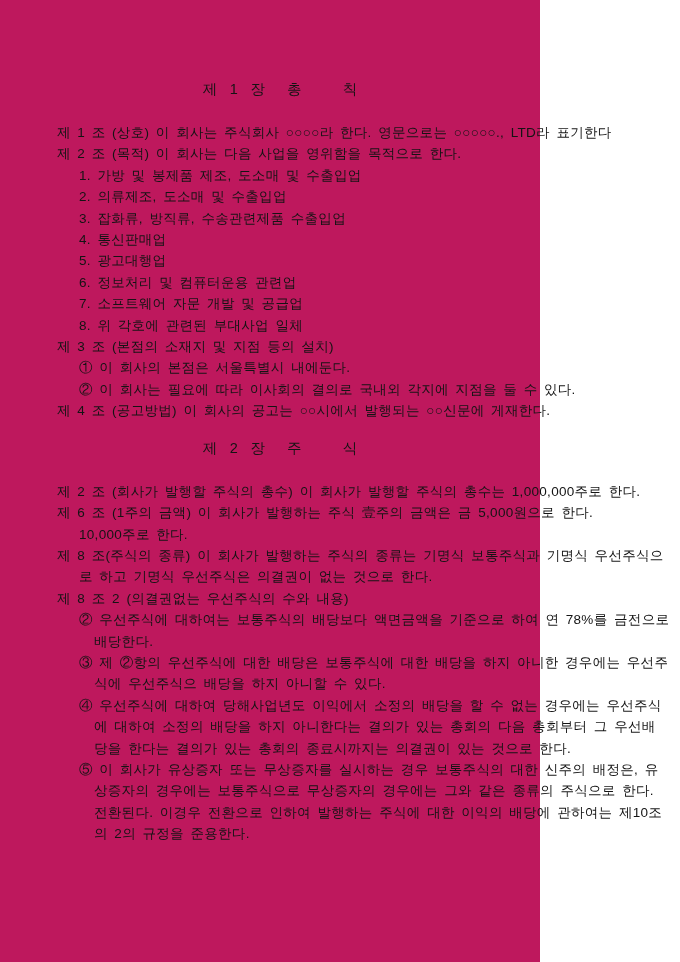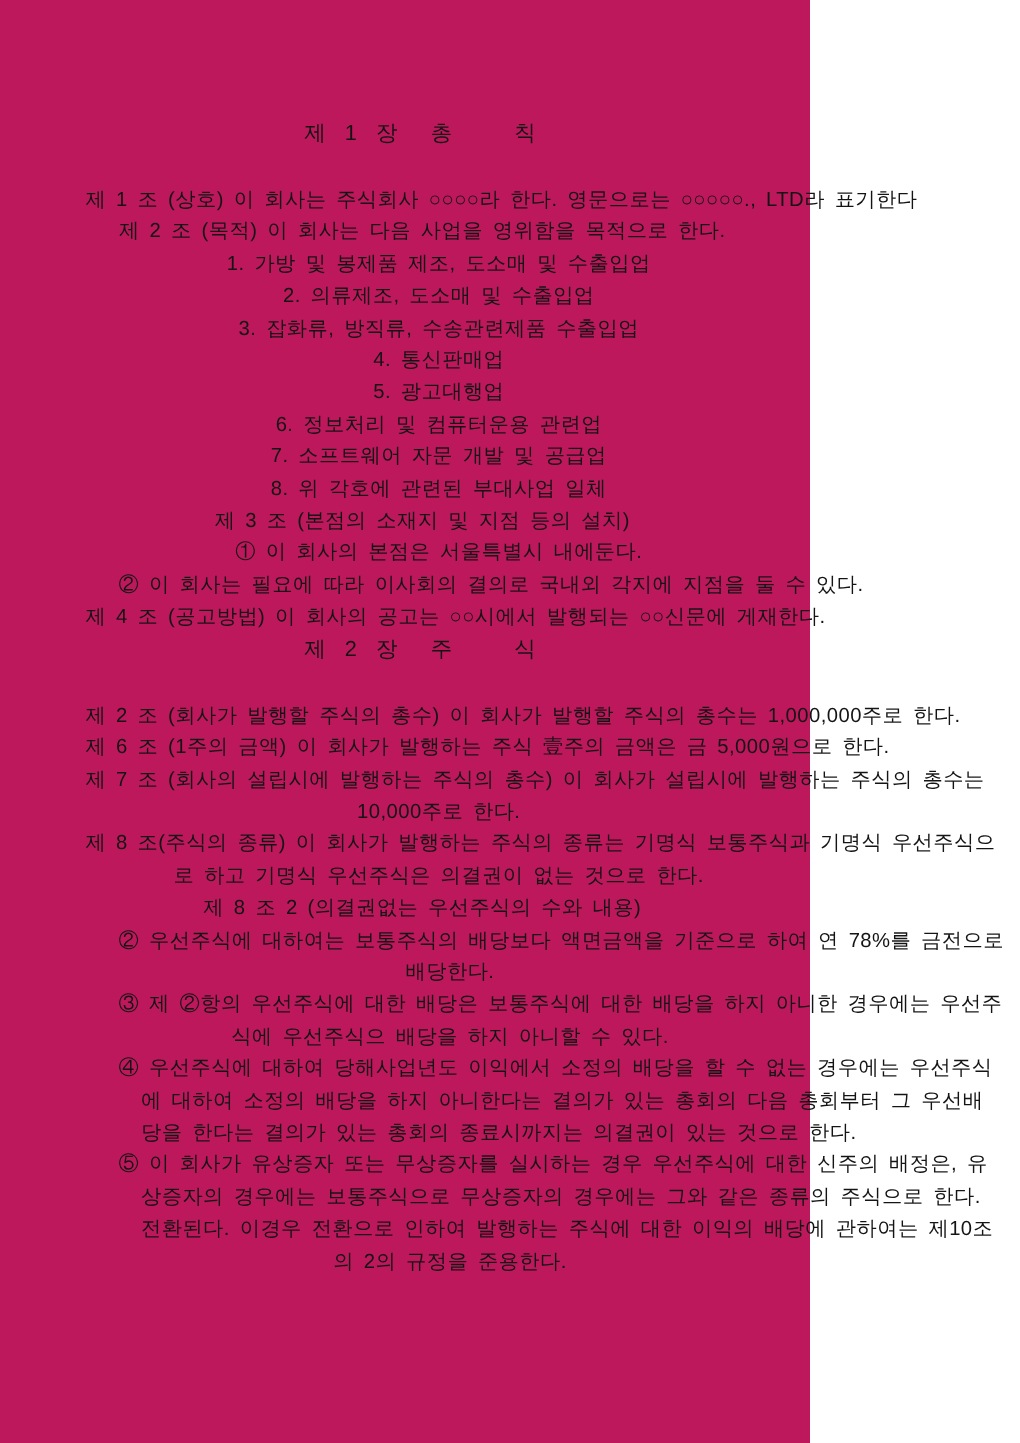--- a/index.html
+++ b/index.html
@@ -27,24 +27,24 @@
   .chapter-title {
     text-align: center;
     font-size: 14.5px;
     font-weight: normal;
     letter-spacing: 3px;
     white-space: pre;
     line-height: 22px;
     margin: 0 0 22px 0;
   }
   .chapter + .chapter .chapter-title {
+    margin-top: 15px;
   }
   .chapter-body {
     margin: 0;
-    text-align: center;
   }
   .doc-line {
     line-height: 21.4px;
     white-space: pre;
   }
   .indent-0 { padding-left: 0; }
   .indent-1 { padding-left: 22px; }
   .indent-2 { padding-left: 37px; }
 </style>
 </head>
@@ -68,31 +68,30 @@
         <div class="doc-line indent-1">① 이 회사의 본점은 서울특별시 내에둔다.</div>
         <div class="doc-line indent-1">② 이 회사는 필요에 따라 이사회의 결의로 국내외 각지에 지점을 둘 수 있다.</div>
         <div class="doc-line indent-0">제 4 조 (공고방법) 이 회사의 공고는 ○○시에서 발행되는 ○○신문에 게재한다.</div>
       </div>
     </section>
     <section class="chapter">
       <h2 class="chapter-title">제 2 장  주    식</h2>
       <div class="chapter-body">
         <div class="doc-line indent-0">제 2 조 (회사가 발행할 주식의 총수) 이 회사가 발행할 주식의 총수는 1,000,000주로 한다.</div>
         <div class="doc-line indent-0">제 6 조 (1주의 금액) 이 회사가 발행하는 주식 壹주의 금액은 금 5,000원으로 한다.</div>
-        <div class="doc-line indent-0">제 7 조 (회사의 설립시에 발행하는 주식의 총수) 이 회사가 설립시에 발행하는 주식의 총수는</div>
         <div class="doc-line indent-1">10,000주로 한다.</div>
         <div class="doc-line indent-0">제 8 조(주식의 종류) 이 회사가 발행하는 주식의 종류는 기명식 보통주식과 기명식 우선주식으</div>
         <div class="doc-line indent-1">로 하고 기명식 우선주식은 의결권이 없는 것으로 한다.</div>
         <div class="doc-line indent-0">제 8 조 2 (의결권없는 우선주식의 수와 내용)</div>
         <div class="doc-line indent-1">② 우선주식에 대하여는 보통주식의 배당보다 액면금액을 기준으로 하여 연 78%를 금전으로</div>
         <div class="doc-line indent-2">배당한다.</div>
         <div class="doc-line indent-1">③ 제 ②항의 우선주식에 대한 배당은 보통주식에 대한 배당을 하지 아니한 경우에는 우선주</div>
         <div class="doc-line indent-2">식에 우선주식으 배당을 하지 아니할 수 있다.</div>
         <div class="doc-line indent-1">④ 우선주식에 대하여 당해사업년도 이익에서 소정의 배당을 할 수 없는 경우에는 우선주식</div>
         <div class="doc-line indent-2">에 대하여 소정의 배당을 하지 아니한다는 결의가 있는 총회의 다음 총회부터 그 우선배</div>
         <div class="doc-line indent-2">당을 한다는 결의가 있는 총회의 종료시까지는 의결권이 있는 것으로 한다.</div>
-        <div class="doc-line indent-1">⑤ 이 회사가 유상증자 또는 무상증자를 실시하는 경우 우선주식에 대한 신주의 배정은, 유</div>
+        <div class="doc-line indent-1">⑤ 이 회사가 유상증자 또는 무상증자를 실시하는 경우 보통주식의 대한 신주의 배정은, 유</div>
         <div class="doc-line indent-2">상증자의 경우에는 보통주식으로 무상증자의 경우에는 그와 같은 종류의 주식으로 한다.</div>
         <div class="doc-line indent-2">전환된다. 이경우 전환으로 인하여 발행하는 주식에 대한 이익의 배당에 관하여는 제10조</div>
         <div class="doc-line indent-2">의 2의 규정을 준용한다.</div>
       </div>
     </section>
   </div>
 
 </body></html>

